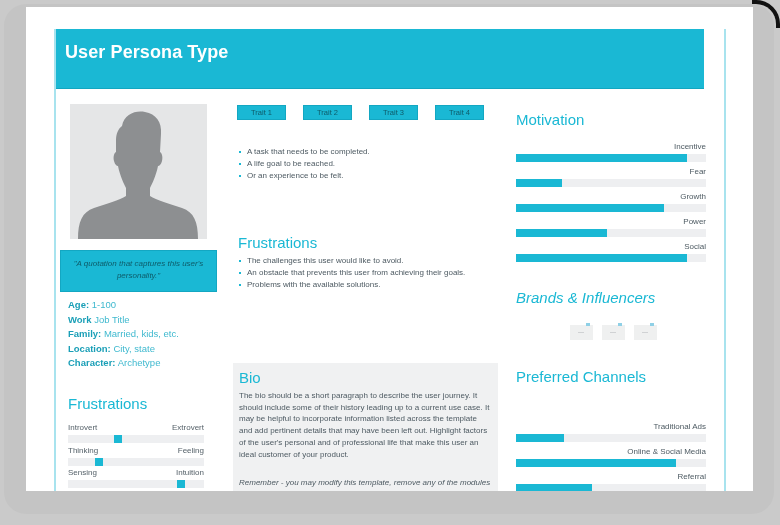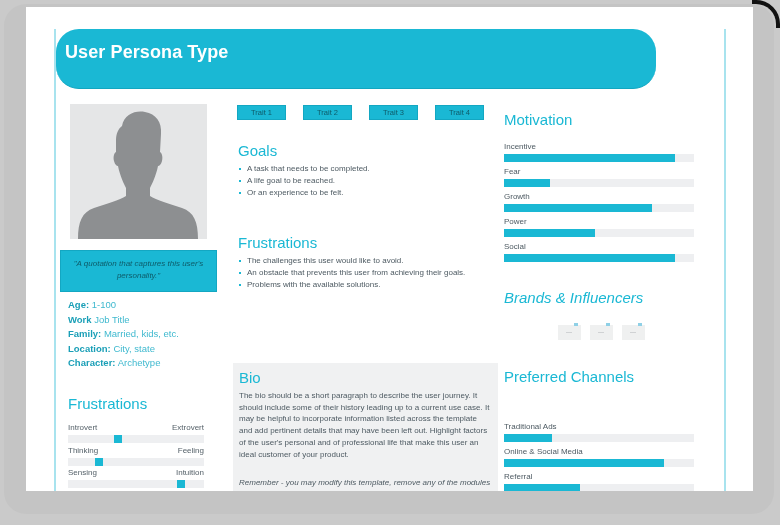--- a/index.html
+++ b/index.html
@@ -22,24 +22,23 @@
     position: absolute; left: 26px; top: 7px; width: 727px; height: 484px;
     background: #ffffff;
     overflow: hidden;
   }
   .panel {
     position: absolute; left: 28px; top: 22px; width: 672px; height: 470px;
     border-left: 2px solid #a8e3ee; border-right: 2px solid #a8e3ee;
     background: #fff;
   }
   .header {
-    position: absolute; left: 0; top: 0; width: 600px; height: 60px;
+    position: absolute; left: 0; top: 0; width: 648px; height: 60px;
     background: #1ab8d4;
     border-bottom: 1px solid #12a6c0;
-    border-radius: 23px;
   }
   .header-title {
     position: absolute; left: 9px; top: 13px;
     color: #fff; font-weight: bold; font-size: 18px; letter-spacing: 0.1px;
   }
   
   .col-left { position: absolute; left: 0; top: 60px; width: 175px; height: 410px; }
   .avatar-box {
     position: absolute; left: 14px; top: 15px; width: 137px; height: 135px;
     background: #e5e6e7; overflow: hidden;
@@ -83,21 +82,21 @@
   }
   .bio {
     position: absolute; left: 2px; top: 232px; width: 265px; height: 180px;
     background: #f0f1f2; padding: 6px 6px; margin-top: 42px;
   }
   .bio-title { color: #1ab8d4; font-size: 15px; margin-bottom: 4px; }
   .bio-text { font-size: 8px; color: #4d5a62; line-height: 11.7px; }
   .bio-note { font-size: 8px; color: #4d5a62; line-height: 11.7px; font-style: italic; margin-top: 17px; }
 
   
-  .col-right { position: absolute; left: 448px; top: 60px; width: 200px; height: 410px; }
+  .col-right { position: absolute; left: 460px; top: 60px; width: 200px; height: 410px; text-align: right; }
   .motivation-title { position: absolute; left: 0; top: 22px; }
   .bars { position: absolute; left: 0; width: 190px; }
   .bar-item { height: 25px; }
   .bar-label { font-size: 8px; color: #4d5a62; height: 13px; line-height: 12px; }
   .bar-track { height: 8px; background: #eeeff1; position: relative; }
   .bar-fill { position: absolute; left: 0; top: 0; height: 8px; background: #1ab8d4; }
   .brands-title { position: absolute; left: 0; top: 200px; font-style: italic; }
   .brand-logos { position: absolute; left: 54px; top: 236px; display: flex; gap: 9px; }
   .logo-ph {
     width: 23px; height: 15px; background: #eff0f0; position: relative;
@@ -186,21 +185,20 @@
 
     <div class="col-mid">
       <div class="traits">
         <div class="trait">Trait 1</div>
         <div class="trait">Trait 2</div>
         <div class="trait">Trait 3</div>
         <div class="trait">Trait 4</div>
       </div>
 
       <div class="goals">
-        <div class="section-title">Goals</div>
         <ul class="bullets">
           <li>A task that needs to be completed.</li>
           <li>A life goal to be reached.</li>
           <li>Or an experience to be felt.</li>
         </ul>
       </div>
 
       <div class="frus">
         <div class="section-title">Frustrations</div>
         <ul class="bullets">

